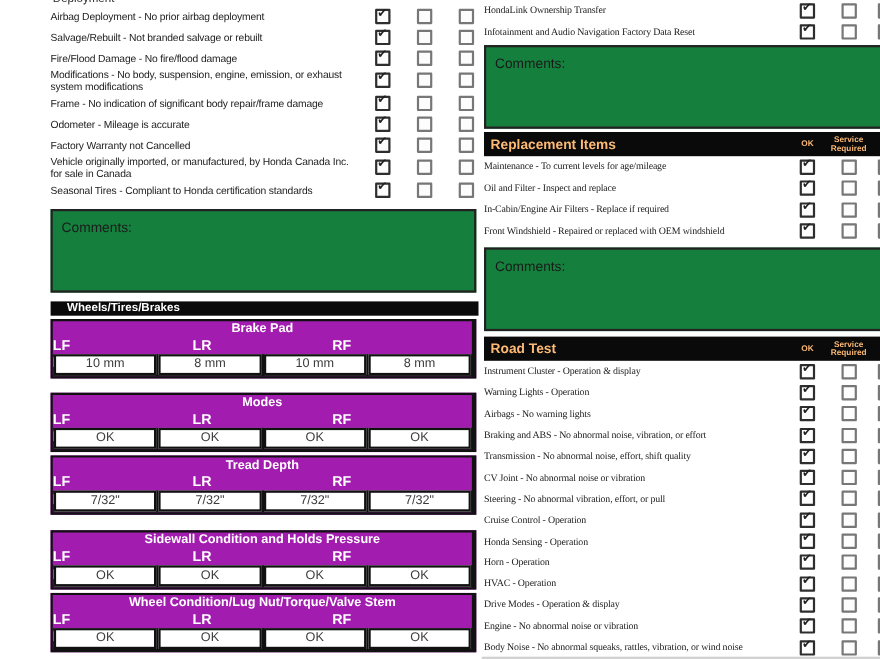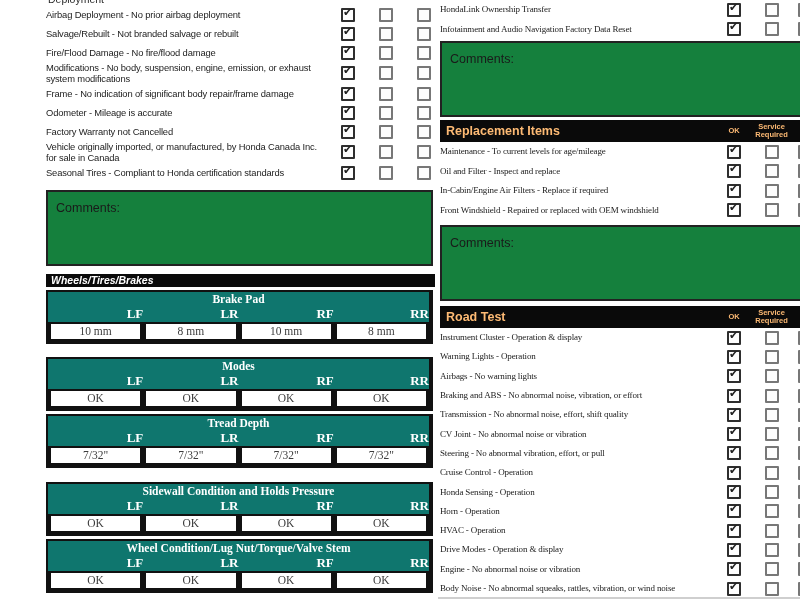--- a/index.html
+++ b/index.html
@@ -27,35 +27,35 @@
 
   
   .comments{border:2px solid #222;background:#15803d;padding:6px 8px;box-sizing:border-box;}
   .col-left .comments{margin-top:8px;width:387px;height:76px;}
   .col-right .comments{width:380px;height:76px;}
   .col-right .comments.c1{margin-top:2px;}
   .col-right .comments.c2{margin-top:5px;}
   .comments-lbl{font-size:12.5px;color:#1a1a1a;}
 
   
-  .bar-sm{margin-top:8px;width:389px;height:13px;background:#0a0a0a;color:#fff;font-size:10.5px;font-weight:bold;line-height:13px;padding-left:5px;box-sizing:border-box;font-style:italic;}
+  .bar-sm{margin-top:8px;width:389px;height:13px;background:#0a0a0a;color:#fff;font-size:10.5px;font-weight:bold;line-height:13px;padding-left:15px;box-sizing:border-box;}
 
   
   .sec-bar{display:grid;grid-template-columns:1fr 38px 37px 30px;align-items:center;margin-top:3px;width:380px;height:22px;background:#0a0a0a;color:#fdba74;box-sizing:border-box;}
   .sec-bar.road{margin-top:5px;}
   .sec-title{font-size:12.5px;font-weight:bold;padding-left:6px;}
   .col-h{font-size:7.5px;font-weight:bold;line-height:8px;text-align:center;}
 
   
   .tables{width:385px;}
-  .vtable{margin-top:3px;width:381px;background:#0f766e;border:2px solid #111;border-right-width:4px;font-family:Liberation Serif, serif;}
+  .vtable{margin-top:3px;width:381px;background:#a21caf;border:2px solid #111;border-right-width:4px;}
   .tables .vtable:nth-of-type(2){margin-top:13px;}
   .tables .vtable:nth-of-type(4){margin-top:14px;}
   .vt-title{height:14px;line-height:14px;text-align:center;color:#fff;font-size:11.5px;font-weight:bold;}
-  .vt-cols{display:grid;grid-template-columns:repeat(4,1fr);height:16px;line-height:16px;text-align:right;color:#fff;font-size:13px;font-weight:bold;}
+  .vt-cols{display:grid;grid-template-columns:repeat(3,1fr);height:16px;line-height:16px;text-align:left;color:#fff;font-size:13px;font-weight:bold;}
   .vt-vals{display:grid;grid-template-columns:repeat(4,1fr);background:#111;}
   .vt-vals .cell{background:#fff;border:2px solid #111;margin:0 1px 1px 1px;height:15px;line-height:15px;text-align:center;font-size:11.5px;color:#3c3c3c;}
 
   .faint-bottom{position:absolute;left:410px;top:597px;width:382px;height:2px;background:#cfcfcf;}
 </style>
 </head>
 <body>
 
 <div class="page">
 

